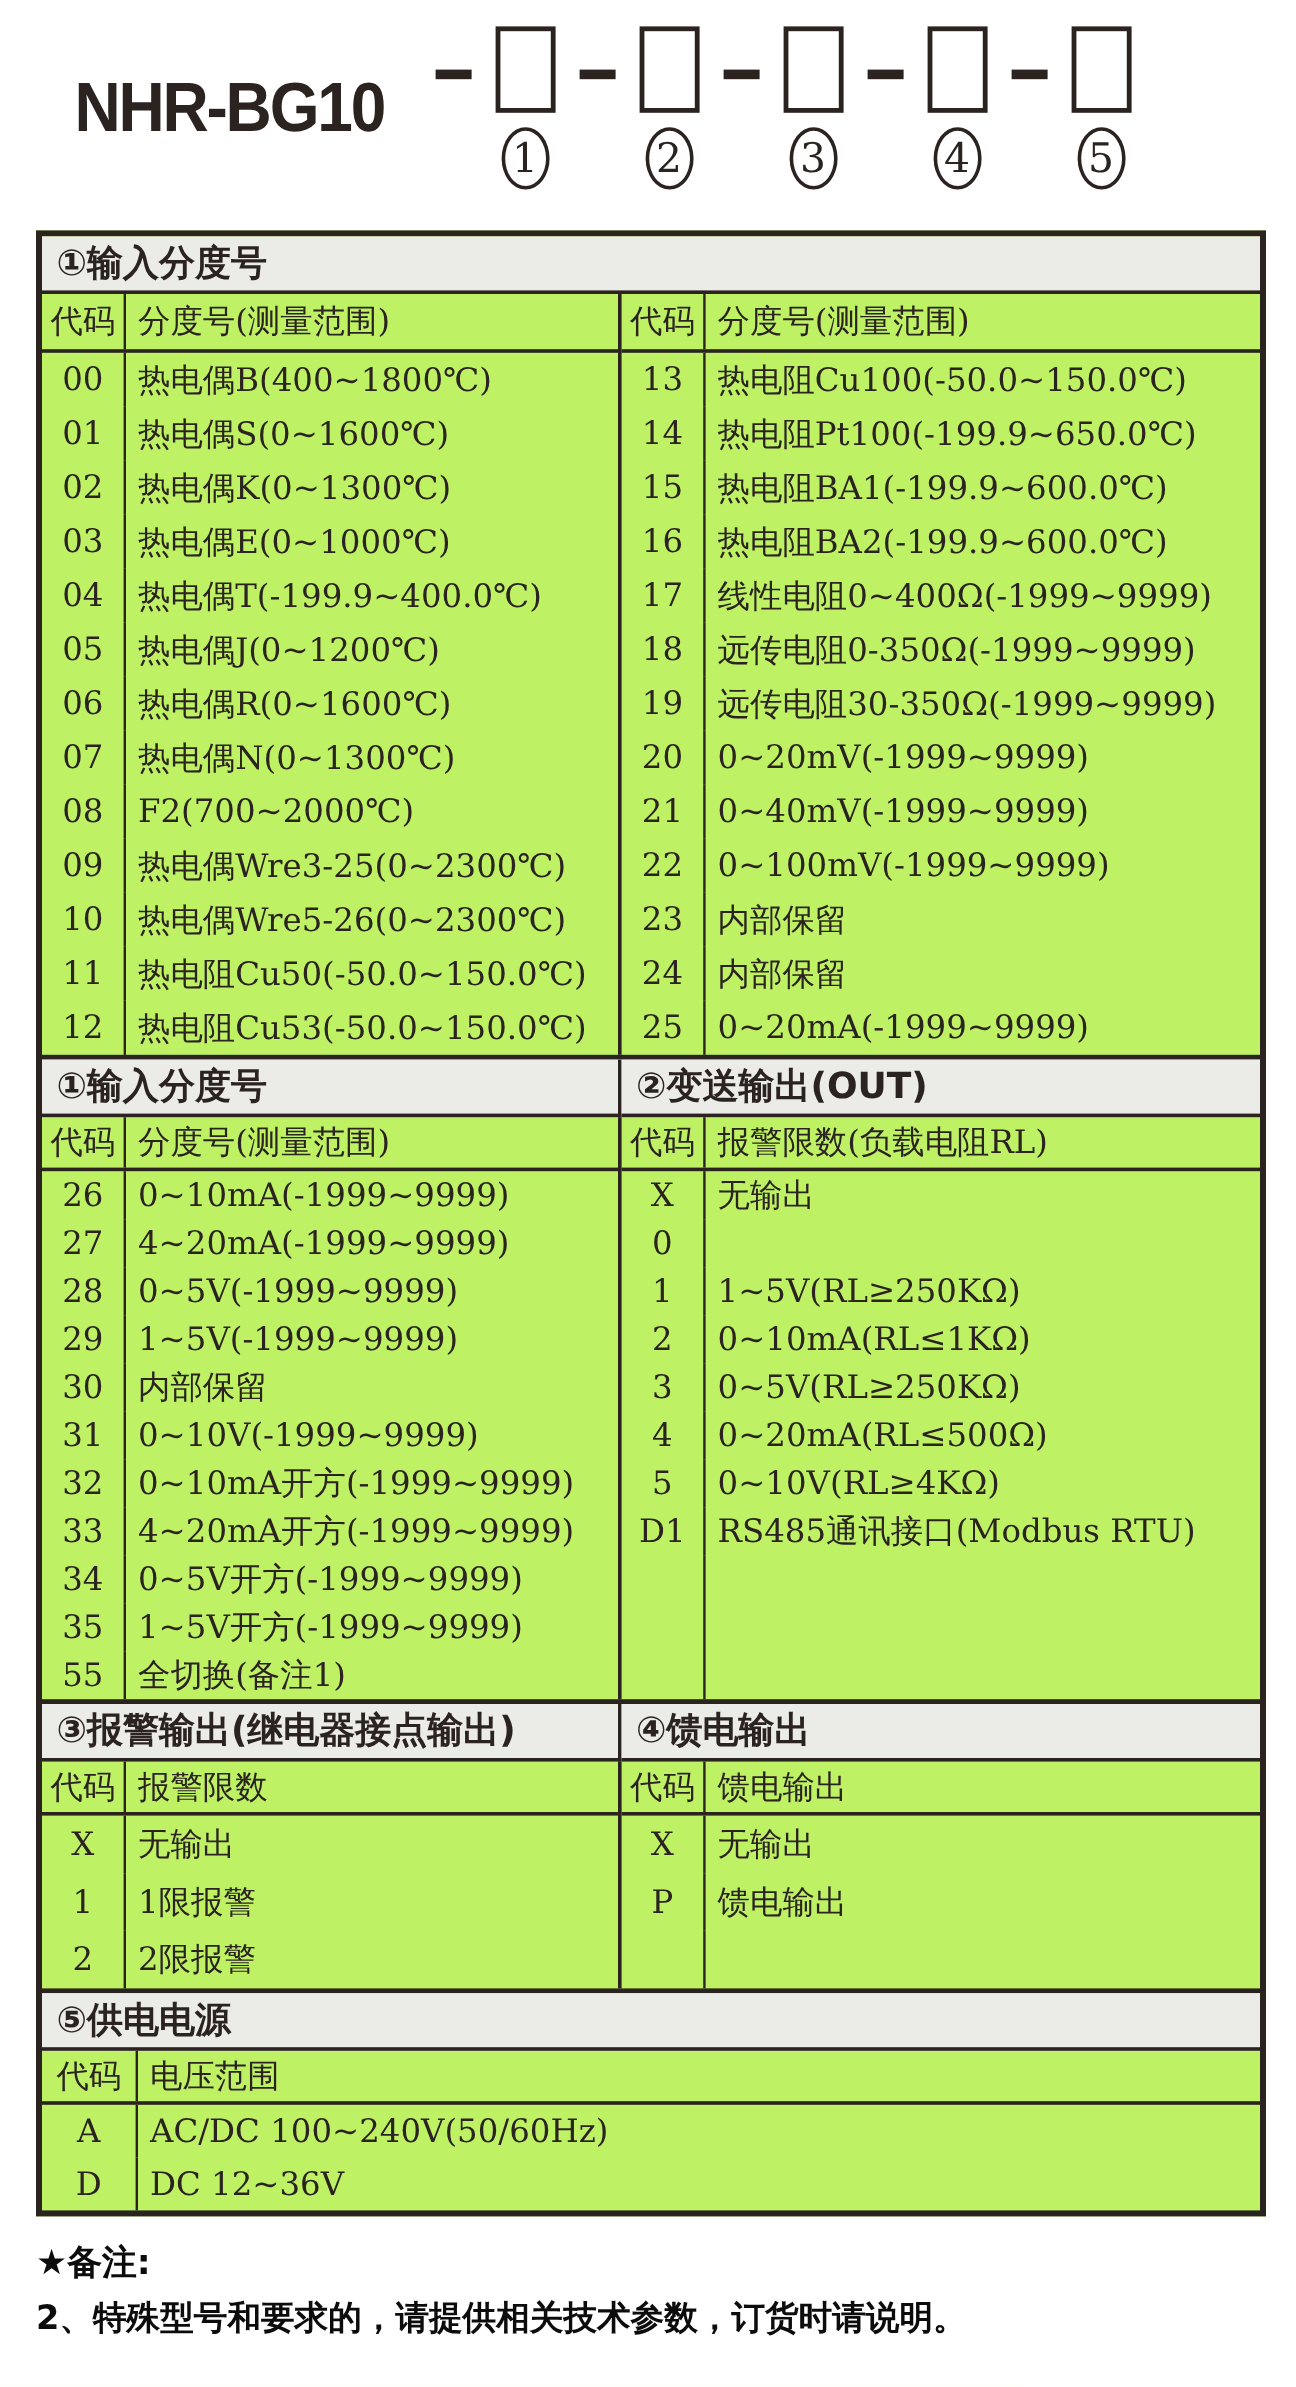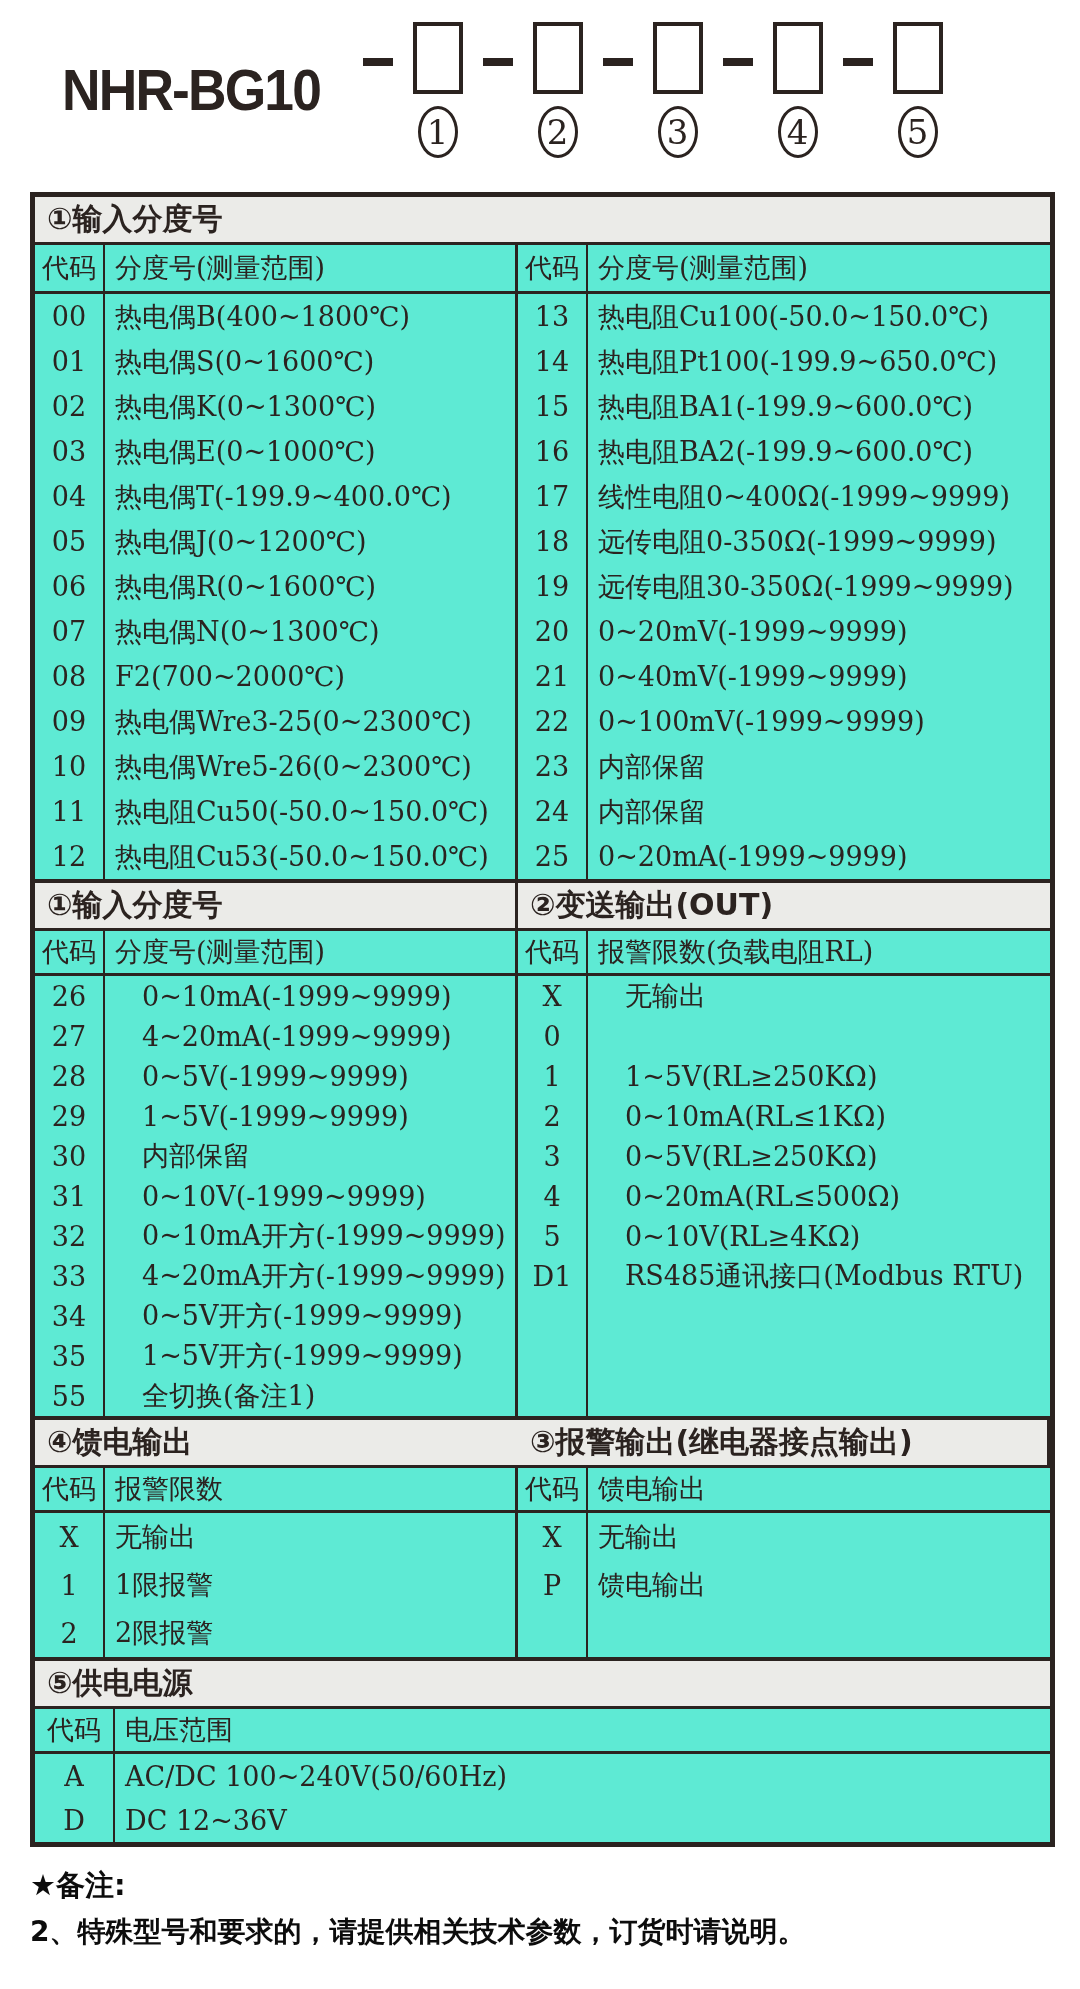--- a/index.html
+++ b/index.html
@@ -13,42 +13,42 @@
                font-weight:bold;font-size:58px;line-height:78px;letter-spacing:-2px;
                transform:scaleX(.92);transform-origin:left;}
   .dash{width:30px;height:8px;background:#2b2320;margin:36px 20px 0 20px;flex:none;}
   .slot{display:flex;flex-direction:column;align-items:center;flex:none;}
   .box{width:50px;height:72px;border:4px solid #2b2320;background:#fff;box-sizing:border-box;}
   .circle{margin-top:12px;width:40px;height:52px;border:3px solid #2b2320;border-radius:50%;
           display:flex;align-items:center;justify-content:center;
           font-size:34px;font-family:"DejaVu Serif",serif;box-sizing:border-box;}
 
   
-  .big-table{margin:34px 25px 0 30px;border:5px solid #2b2320;background:#5eead4;}
+  .big-table{margin:34px 25px 0 30px;border:5px solid #2b2320;background:#bef264;}
   .sec{border-top:4px solid #2b2320;}
   .sec:first-child{border-top:none;}
   .tbar{background:#ebebe8;border-bottom:3px solid #2b2320;
         font-family:"DejaVu Sans","Liberation Sans",sans-serif;font-weight:bold;
         font-size:30px;height:48px;display:flex;align-items:center;padding-left:12px;
         box-sizing:border-box;}
   .tbar-split{display:grid;grid-template-columns:483px 1fr;}
   .tbar-split .tbar.left{border-right:3px solid #2b2320;}
   .split{display:grid;grid-template-columns:483px 1fr;}
   .panel{display:flex;flex-direction:column;text-align:right;}
   .panel.left{border-right:3px solid #2b2320;}
   .hrow{display:flex;border-bottom:3px solid #2b2320;height:46px;flex:none;font-size:27px;}
   .drow{display:flex;height:45px;flex:none;font-size:27px;}
   .filler{display:flex;flex:1;}
   .code-cell{width:70px;flex:none;border-right:2px solid #2b2320;display:flex;
              align-items:center;justify-content:center;box-sizing:border-box;}
   .wide .code-cell{width:80px;}
   .desc-cell{flex:1;display:flex;align-items:center;padding-left:10px;overflow:hidden;
              white-space:nowrap;}
   .secB .hrow{height:42px;}
-  .secB .drow{height:40px;gap:27px;}
+  .secB .drow{height:40px;}
   .secC .hrow{height:42px;}
   .secC .drow{height:48px;}
   .secD .hrow{height:42px;}
   .secD .drow{height:44px;}
 
   
   .notes{margin:16px 20px 0 30px;font-family:"DejaVu Sans","Liberation Sans",sans-serif;
          font-weight:bold;color:#0c0c0c;}
   .notes-heading{font-size:29px;line-height:44px;}
   .note-item{font-size:28px;line-height:49px;}
@@ -376,22 +376,22 @@
           <div class="filler">
             <span class="code-cell"></span>
             <span class="desc-cell"></span>
           </div>
         </div>
       </div>
     </div>
 
     <div class="sec secC">
       <div class="tbar-split">
+        <div class="tbar left">③报警输出(继电器接点输出)</div>
         <div class="tbar">④馈电输出</div>
-        <div class="tbar left">③报警输出(继电器接点输出)</div>
       </div>
       <div class="split">
         <div class="panel left">
           <div class="hrow">
             <span class="code-cell">代码</span>
             <span class="desc-cell">报警限数</span>
           </div>
           <div class="rows" style="display:flex;flex-direction:column">
 
               <div class="drow">

